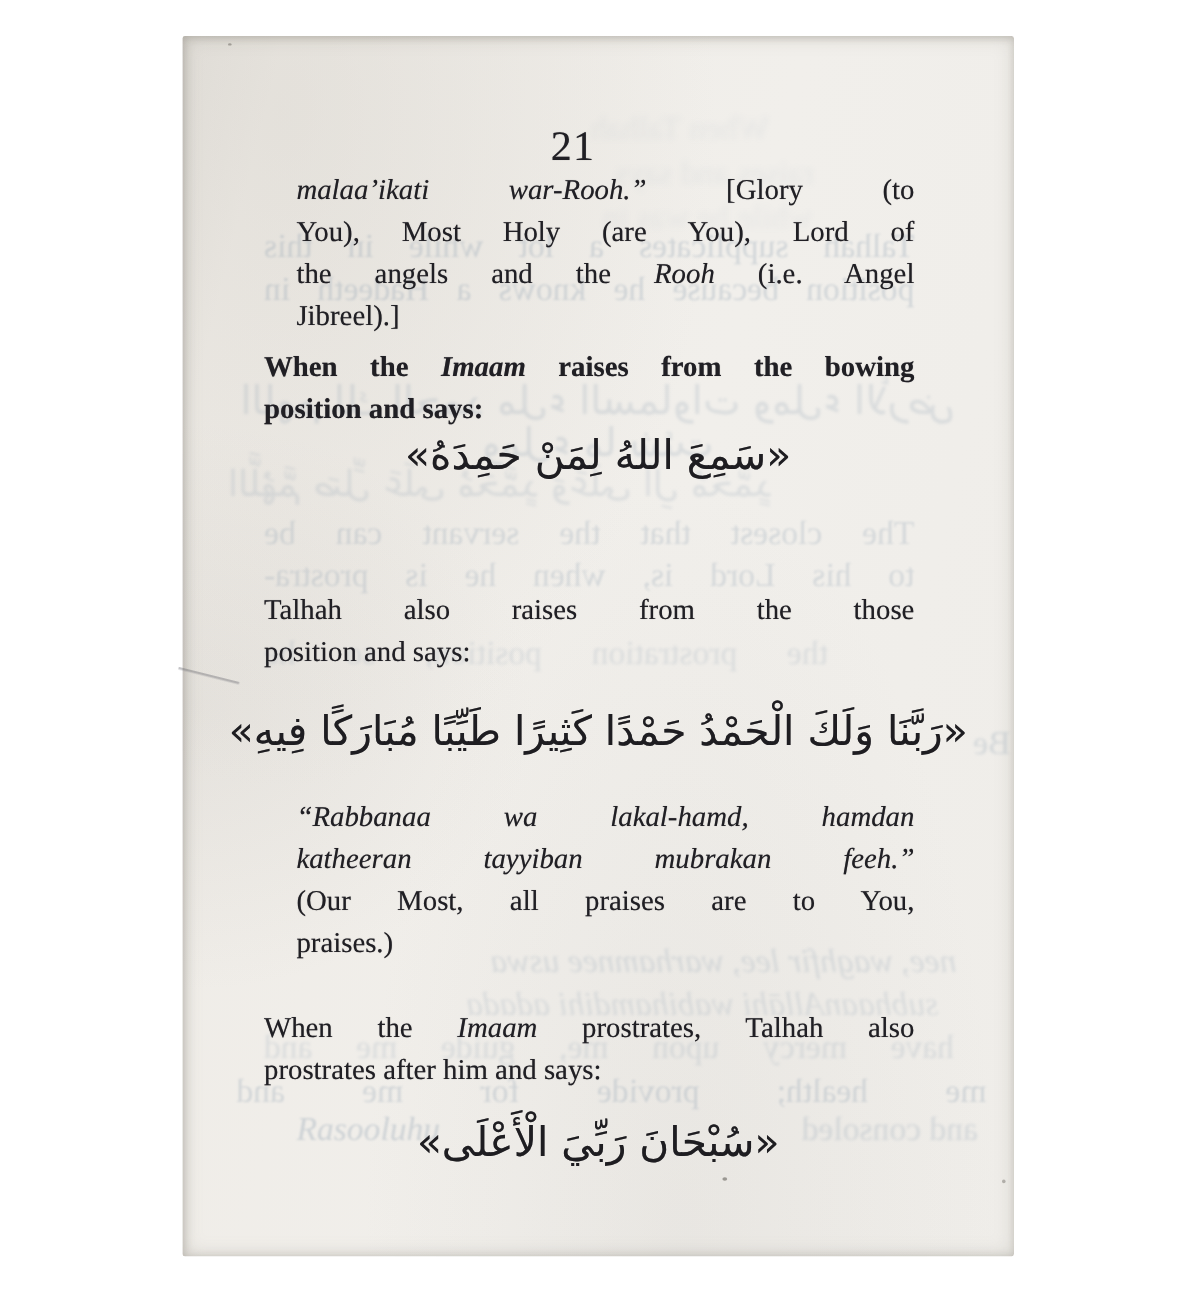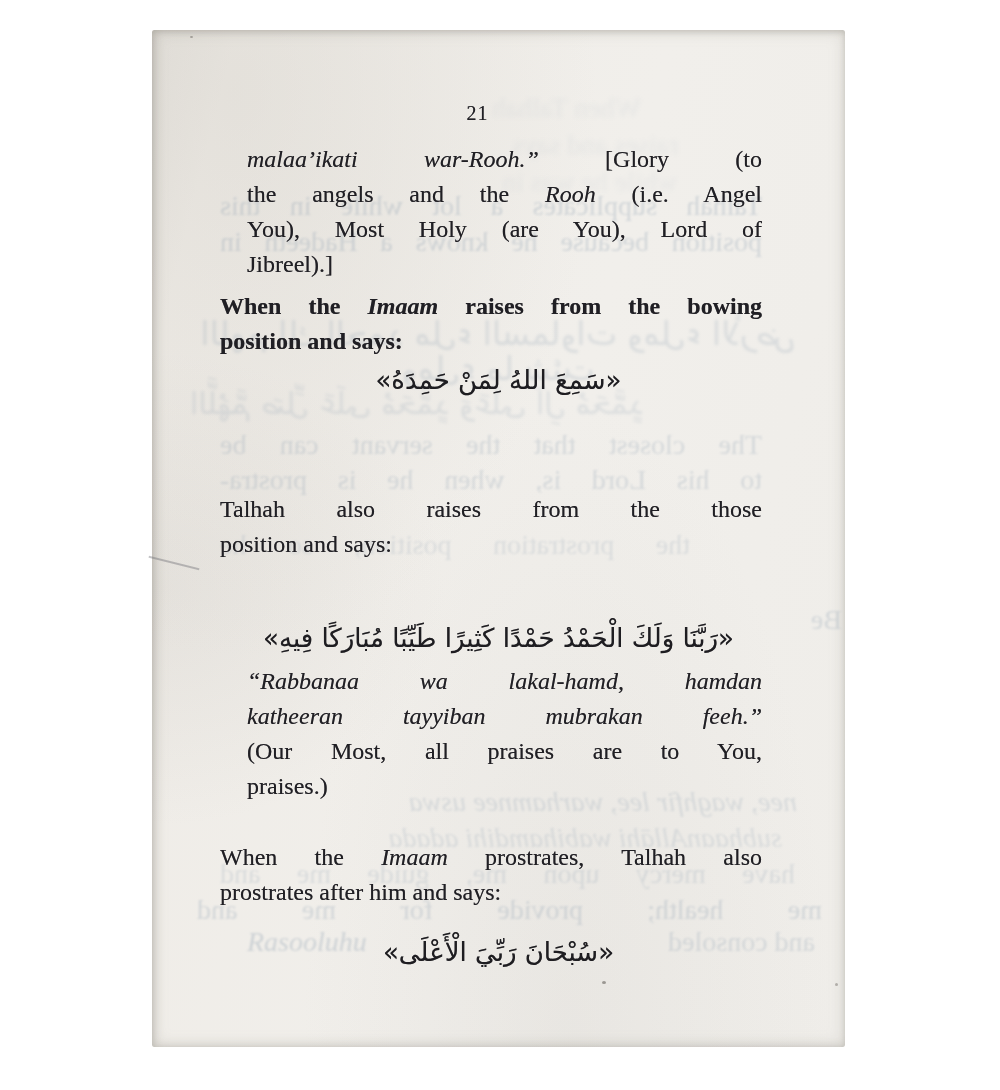--- a/index.html
+++ b/index.html
@@ -28,26 +28,26 @@
     text-shadow:0 0 .6px rgba(32,31,36,.6);
     font-size:24px;
   }
   .line{height:35px;line-height:35px;white-space:nowrap;}
   .jl{white-space:normal;text-align:justify;text-align-last:justify;}
   .flush{left:68px;width:542px;}
   .indent{left:95px;width:515px;}
   .it{font-style:italic;}
   .pagenum{
     left:0;width:651px;text-align:center;
-    font-size:20px;letter-spacing:1px;
+    font-size:35px;letter-spacing:1px;
   }
   .arabic{
     left:0;width:693px;text-align:center;direction:rtl;
     font-family:"DejaVu Sans", sans-serif;
-    font-size:26px;line-height:48px;
+    font-size:34px;line-height:48px;
     color:#1e1d21;text-shadow:0 0 .5px rgba(30,29,33,.55);
   }
   
   .ghost{
     position:absolute;
     color:#7e93a8;
     font-size:28px;line-height:35px;
     pointer-events:none;white-space:nowrap;
   }
   .mir{transform:scaleX(-1);}
@@ -100,39 +100,39 @@
   <div class="ghost mir g12">subhaanAllāhi wabihamdihi adada</div>
   <div class="ghost mir gj g13">have mercy upon me, guide me and</div>
   <div class="ghost mir gj g14">me health; provide for me and</div>
   <div class="ghost g15">Rasooluhu</div>
   <div class="ghost mir g16">and consoled</div>
 
   <div class="tx pagenum" style="top:72px;">21</div>
 
   <div class="tx indent" style="top:112px;">
     <div class="line jl"><span class="it">malaa’ikati war-Rooh.”</span><span> [Glory (to</span></div>
+    <div class="line jl">You), Most Holy (are You), Lord of</div>
     <div class="line jl"><span>the angels and the </span><span class="it">Rooh</span><span> (i.e. Angel</span></div>
-    <div class="line jl">You), Most Holy (are You), Lord of</div>
     <div class="line">Jibreel).]</div>
   </div>
 
   <div class="tx flush" style="top:259px;font-weight:bold;">
     <div class="line jl"><span>When the </span><span class="it">Imaam</span><span> raises from the bowing</span></div>
     <div class="line">position and says:</div>
   </div>
 
   <div class="tx arabic" style="top:326px;" dir="rtl">«سَمِعَ اللهُ لِمَنْ حَمِدَهُ»</div>
 
 
   <div class="tx flush" style="top:462px;">
     <div class="line jl">Talhah also raises from the those</div>
     <div class="line">position and says:</div>
   </div>
 
-  <div class="tx arabic" style="top:584px;" dir="rtl">«رَبَّنَا وَلَكَ الْحَمْدُ حَمْدًا كَثِيرًا طَيِّبًا مُبَارَكًا فِيهِ»</div>
+  <div class="tx arabic" style="top:556px;" dir="rtl">«رَبَّنَا وَلَكَ الْحَمْدُ حَمْدًا كَثِيرًا طَيِّبًا مُبَارَكًا فِيهِ»</div>
 
   <div class="tx indent" style="top:634px;">
     <div class="line jl it">“Rabbanaa wa lakal-hamd, hamdan</div>
     <div class="line jl it">katheeran tayyiban mubrakan feeh.”</div>
     <div class="line jl">(Our Most, all praises are to You,</div>
     <div class="line">praises.)</div>
   </div>
 
   <div class="tx flush" style="top:810px;">
     <div class="line jl"><span>When the </span><span class="it">Imaam</span><span> prostrates, Talhah also</span></div>

